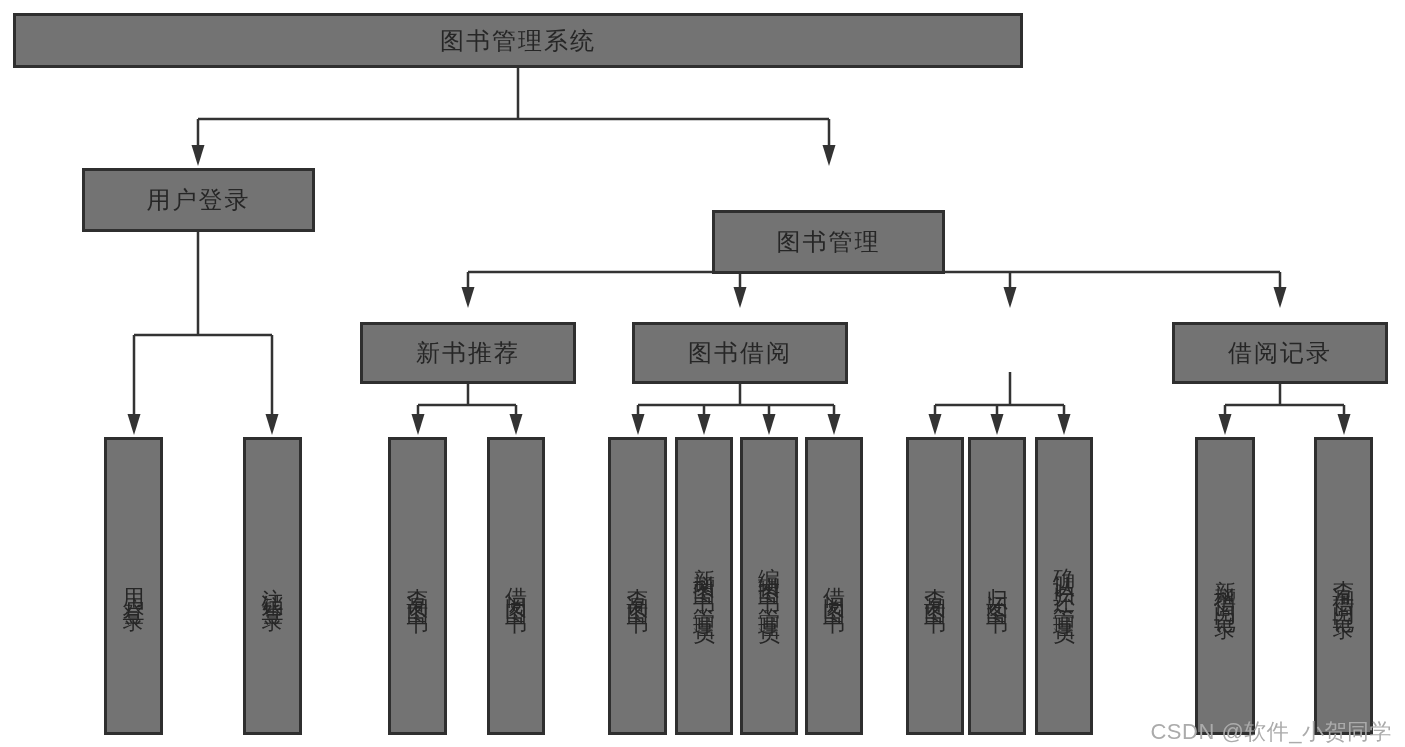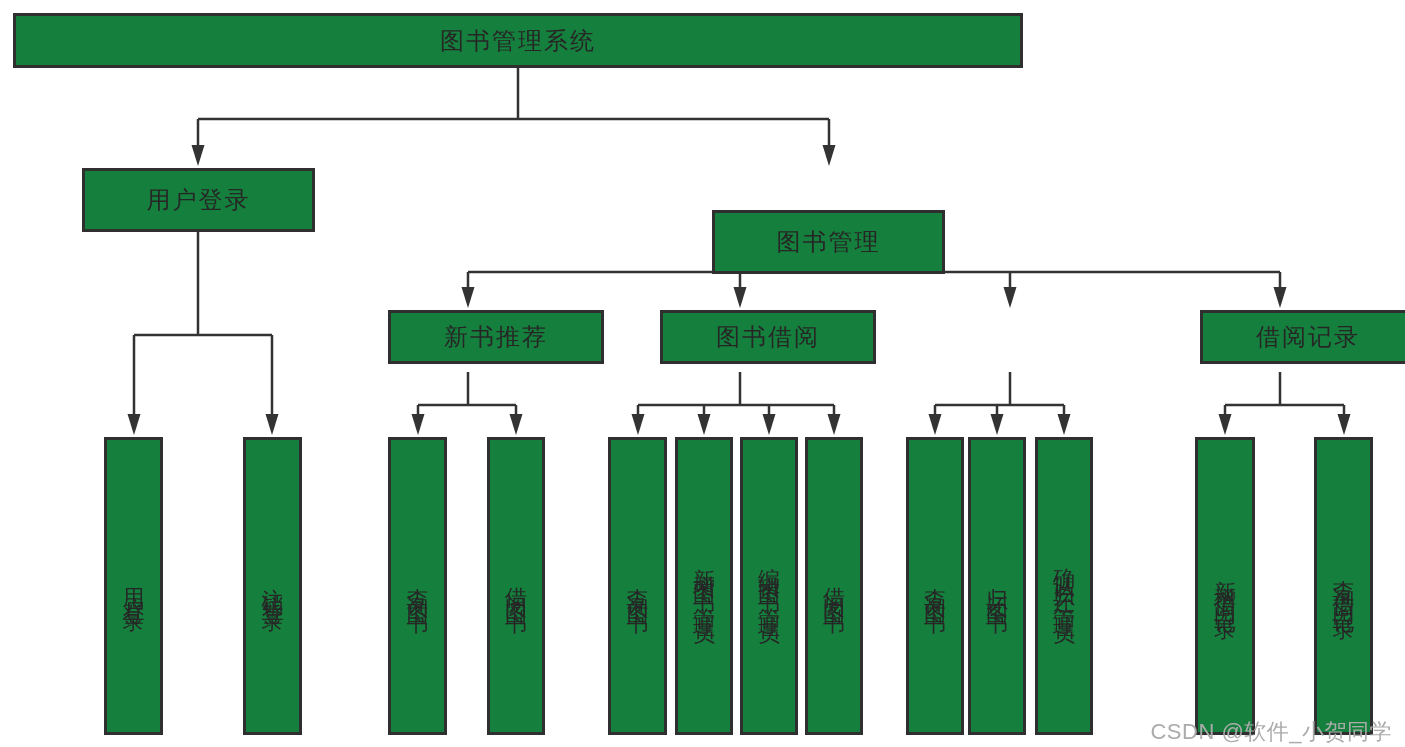--- a/index.html
+++ b/index.html
@@ -22,35 +22,35 @@
     stroke-width: 2.5;
     fill: none;
   }
   .connectors polygon {
     fill: #333333;
     stroke: none;
   }
   .box {
     position: absolute;
     box-sizing: border-box;
-    background: #15803d;
+    background: #737373;
     border: 3px solid #2f2f2f;
     display: flex;
     align-items: center;
     justify-content: center;
     color: #262626;
     font-size: 24px;
     letter-spacing: 2px;
     z-index: 1;
     white-space: nowrap;
   }
   .root-box   { left: 13px;  top: 13px;  width: 1010px; height: 55px; }
   .l2-a       { left: 82px;  top: 168px; width: 233px;  height: 64px; }
   .l2-b       { left: 712px; top: 168px; width: 233px;  height: 64px; margin-top: 42px; }
-  .l3         { top: 310px;  width: 216px; height: 54px; margin-left: 28px; }
+  .l3         { top: 322px;  width: 216px; height: 62px; }
   .l3-1 { left: 360px; }
   .l3-2 { left: 632px; }
   .l3-3 { left: 902px; }
   .l3-4 { left: 1172px; }
   .leaf {
     top: 437px;
     height: 298px;
     width: 58px;
     font-size: 22px;
     letter-spacing: 0;

